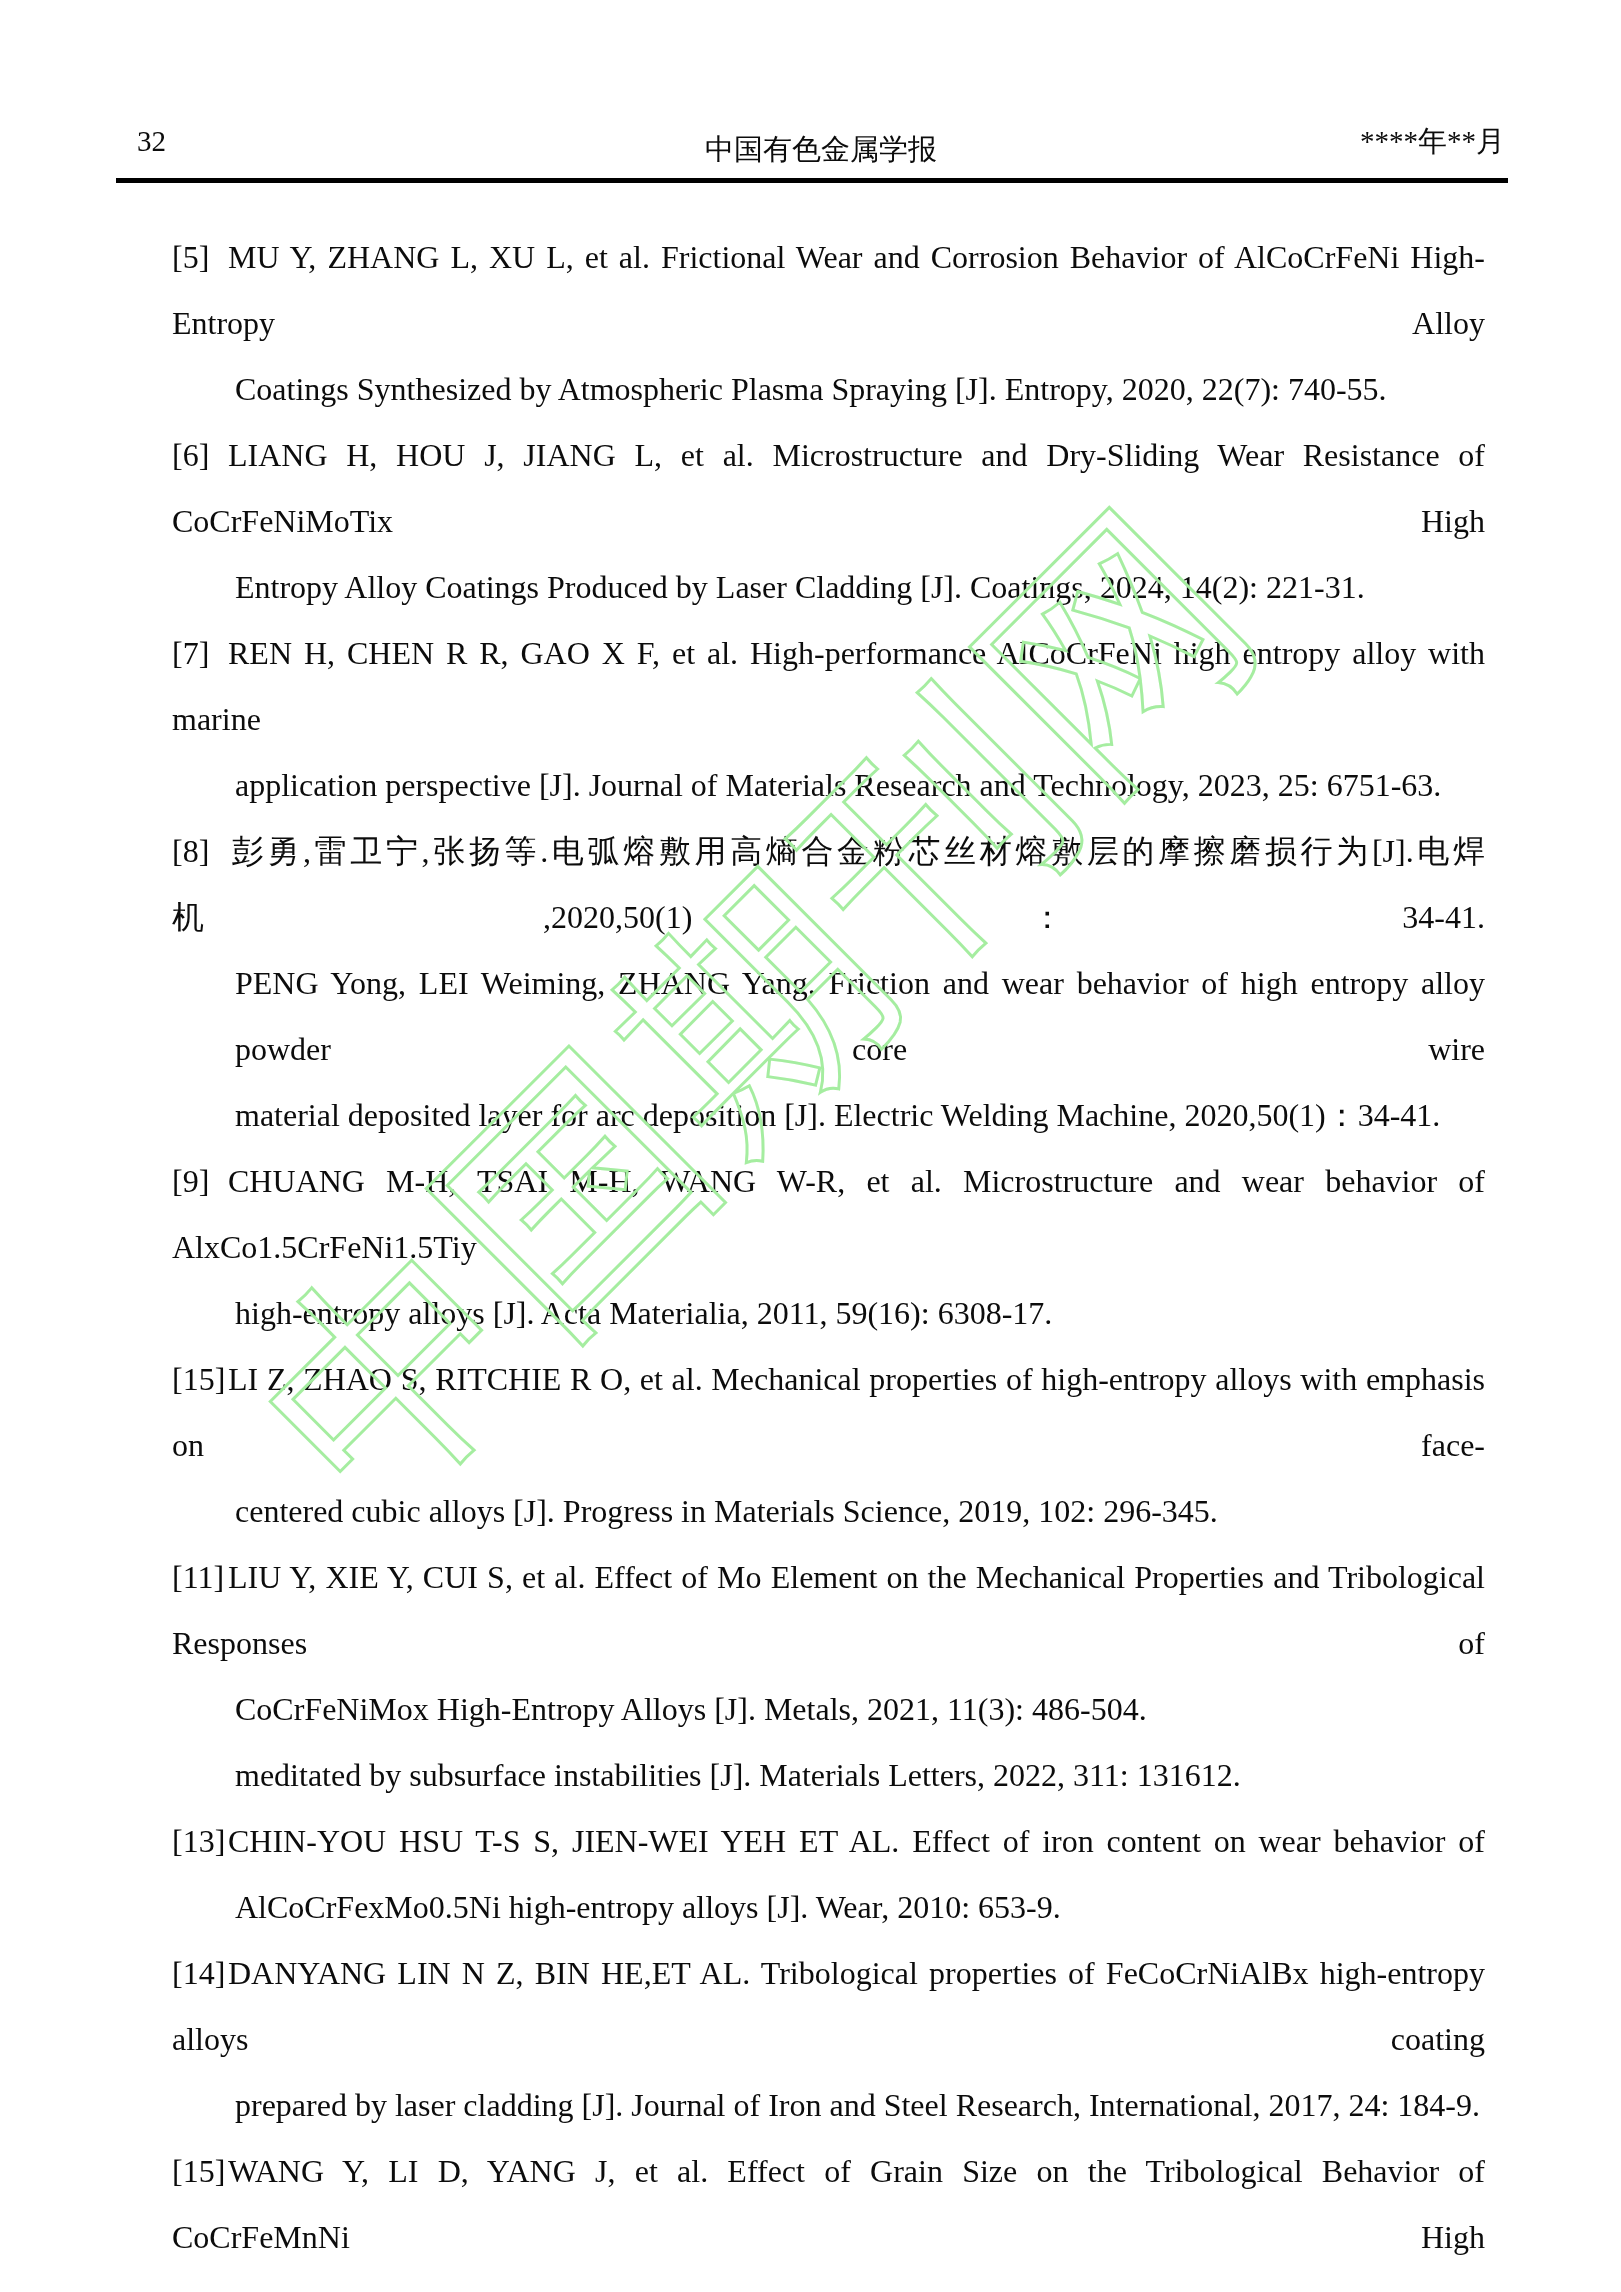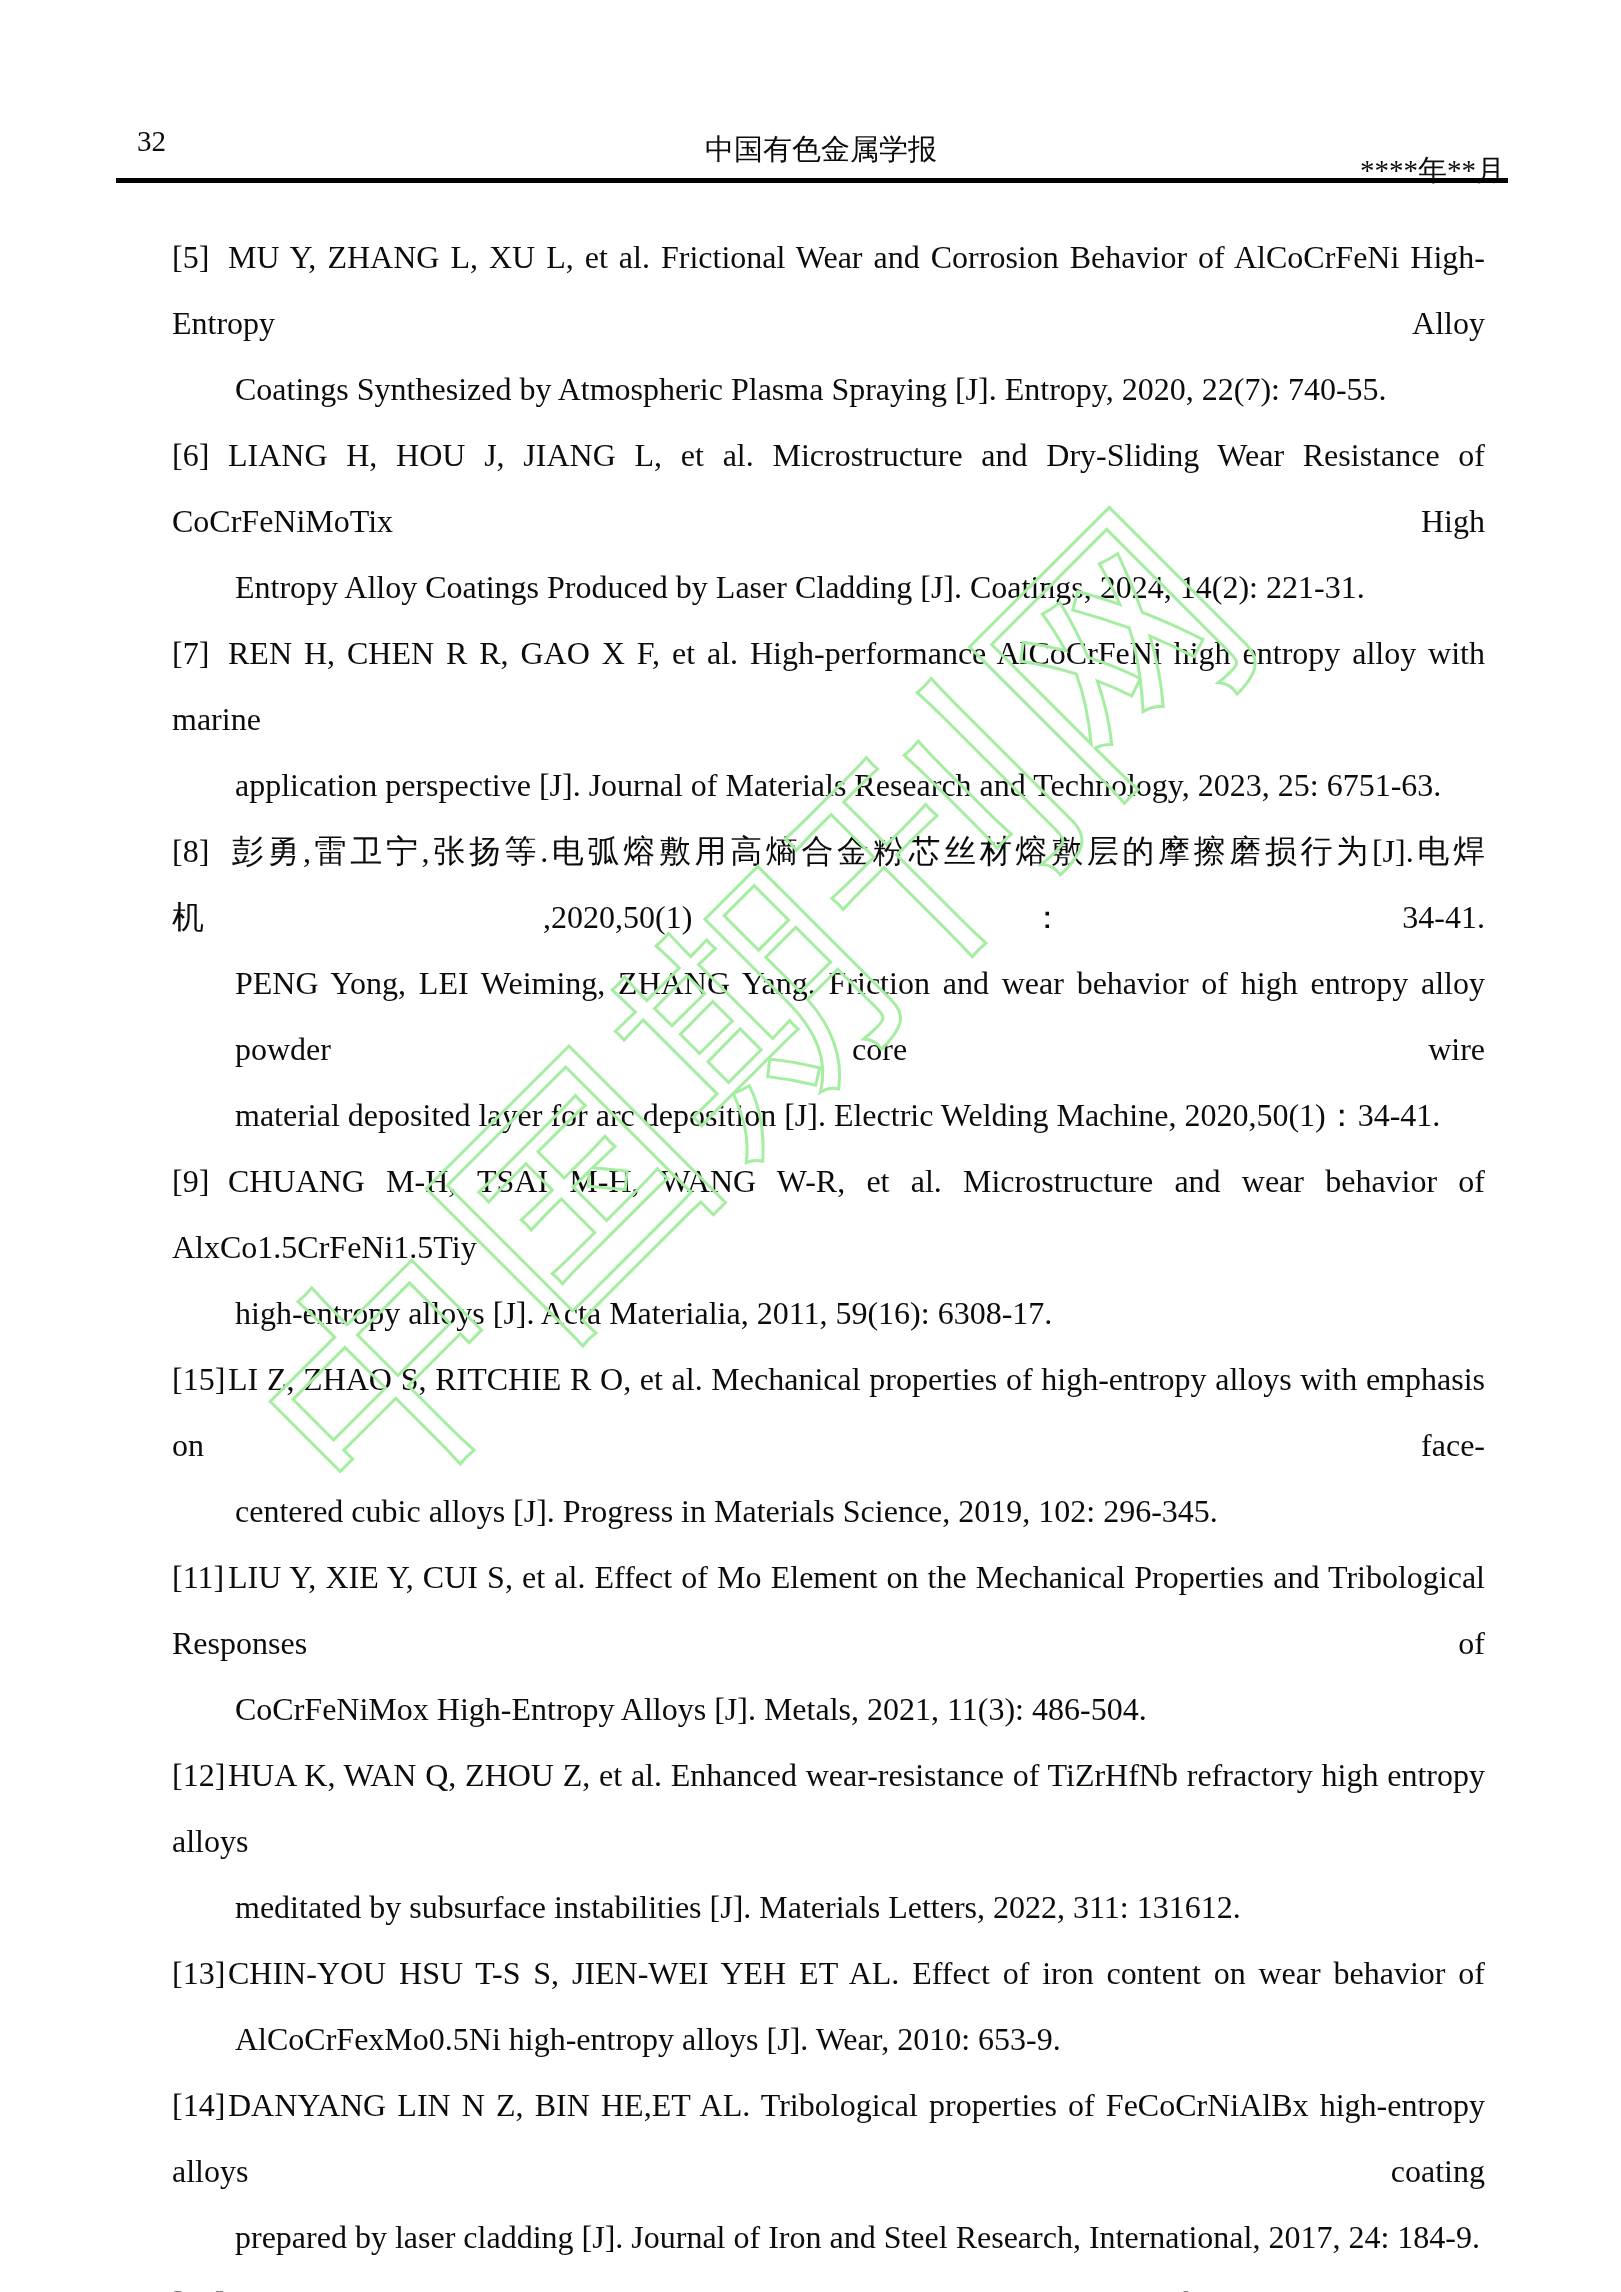--- a/index.html
+++ b/index.html
@@ -11,21 +11,21 @@
     color: #0c0c0c;
     overflow: hidden;
   }
   
   .pagehead {
     position: absolute; left: 137px; right: 116px; top: 122px;
     height: 39px; font-size: 29px; line-height: 39px;
   }
   .pagehead .pageno { position: absolute; left: 0; top: 0; }
   .pagehead .jtitle { position: absolute; left: 0; right: 0; text-align: center; top: 8px; }
-  .pagehead .issue  { position: absolute; right: 0; top: 0; margin-top: 29px; }
+  .pagehead .issue  { position: absolute; right: 0; top: 0; }
   .headrule {
     position: absolute; left: 116px; width: 1392px; top: 178px;
     height: 4.9px; background: #000;
   }
   
   .refs {
     position: absolute; left: 155px; width: 1330px; top: 224px;
     font-size: 32px;
   }
   .ref-line {
@@ -86,21 +86,20 @@
     </div>
     <div class="ref">
       <div class="ref-line first fill"><span class="num">[15]</span>LI Z, ZHAO S, RITCHIE R O, et al. Mechanical properties of high-entropy alloys with emphasis on face-</div>
       <div class="ref-line">centered cubic alloys [J]. Progress in Materials Science, 2019, 102: 296-345.</div>
     </div>
     <div class="ref">
       <div class="ref-line first fill"><span class="num">[11]</span>LIU Y, XIE Y, CUI S, et al. Effect of Mo Element on the Mechanical Properties and Tribological Responses of</div>
       <div class="ref-line">CoCrFeNiMox High-Entropy Alloys [J]. Metals, 2021, 11(3): 486-504.</div>
     </div>
     <div class="ref">
-      <div class="ref-line first fill"><span class="num">[12]</span>HUA K, WAN Q, ZHOU Z, et al. Enhanced wear-resistance of TiZrHfNb refractory high entropy alloys</div>
       <div class="ref-line">meditated by subsurface instabilities [J]. Materials Letters, 2022, 311: 131612.</div>
     </div>
     <div class="ref">
       <div class="ref-line first fill"><span class="num">[13]</span>CHIN-YOU HSU T-S S, JIEN-WEI YEH ET AL. Effect of iron content on wear behavior of</div>
       <div class="ref-line">AlCoCrFexMo0.5Ni high-entropy alloys [J]. Wear, 2010: 653-9.</div>
     </div>
     <div class="ref">
       <div class="ref-line first fill"><span class="num">[14]</span>DANYANG LIN N Z, BIN HE,ET AL. Tribological properties of FeCoCrNiAlBx high-entropy alloys coating</div>
       <div class="ref-line">prepared by laser cladding [J]. Journal of Iron and Steel Research, International, 2017, 24: 184-9.</div>
     </div>

